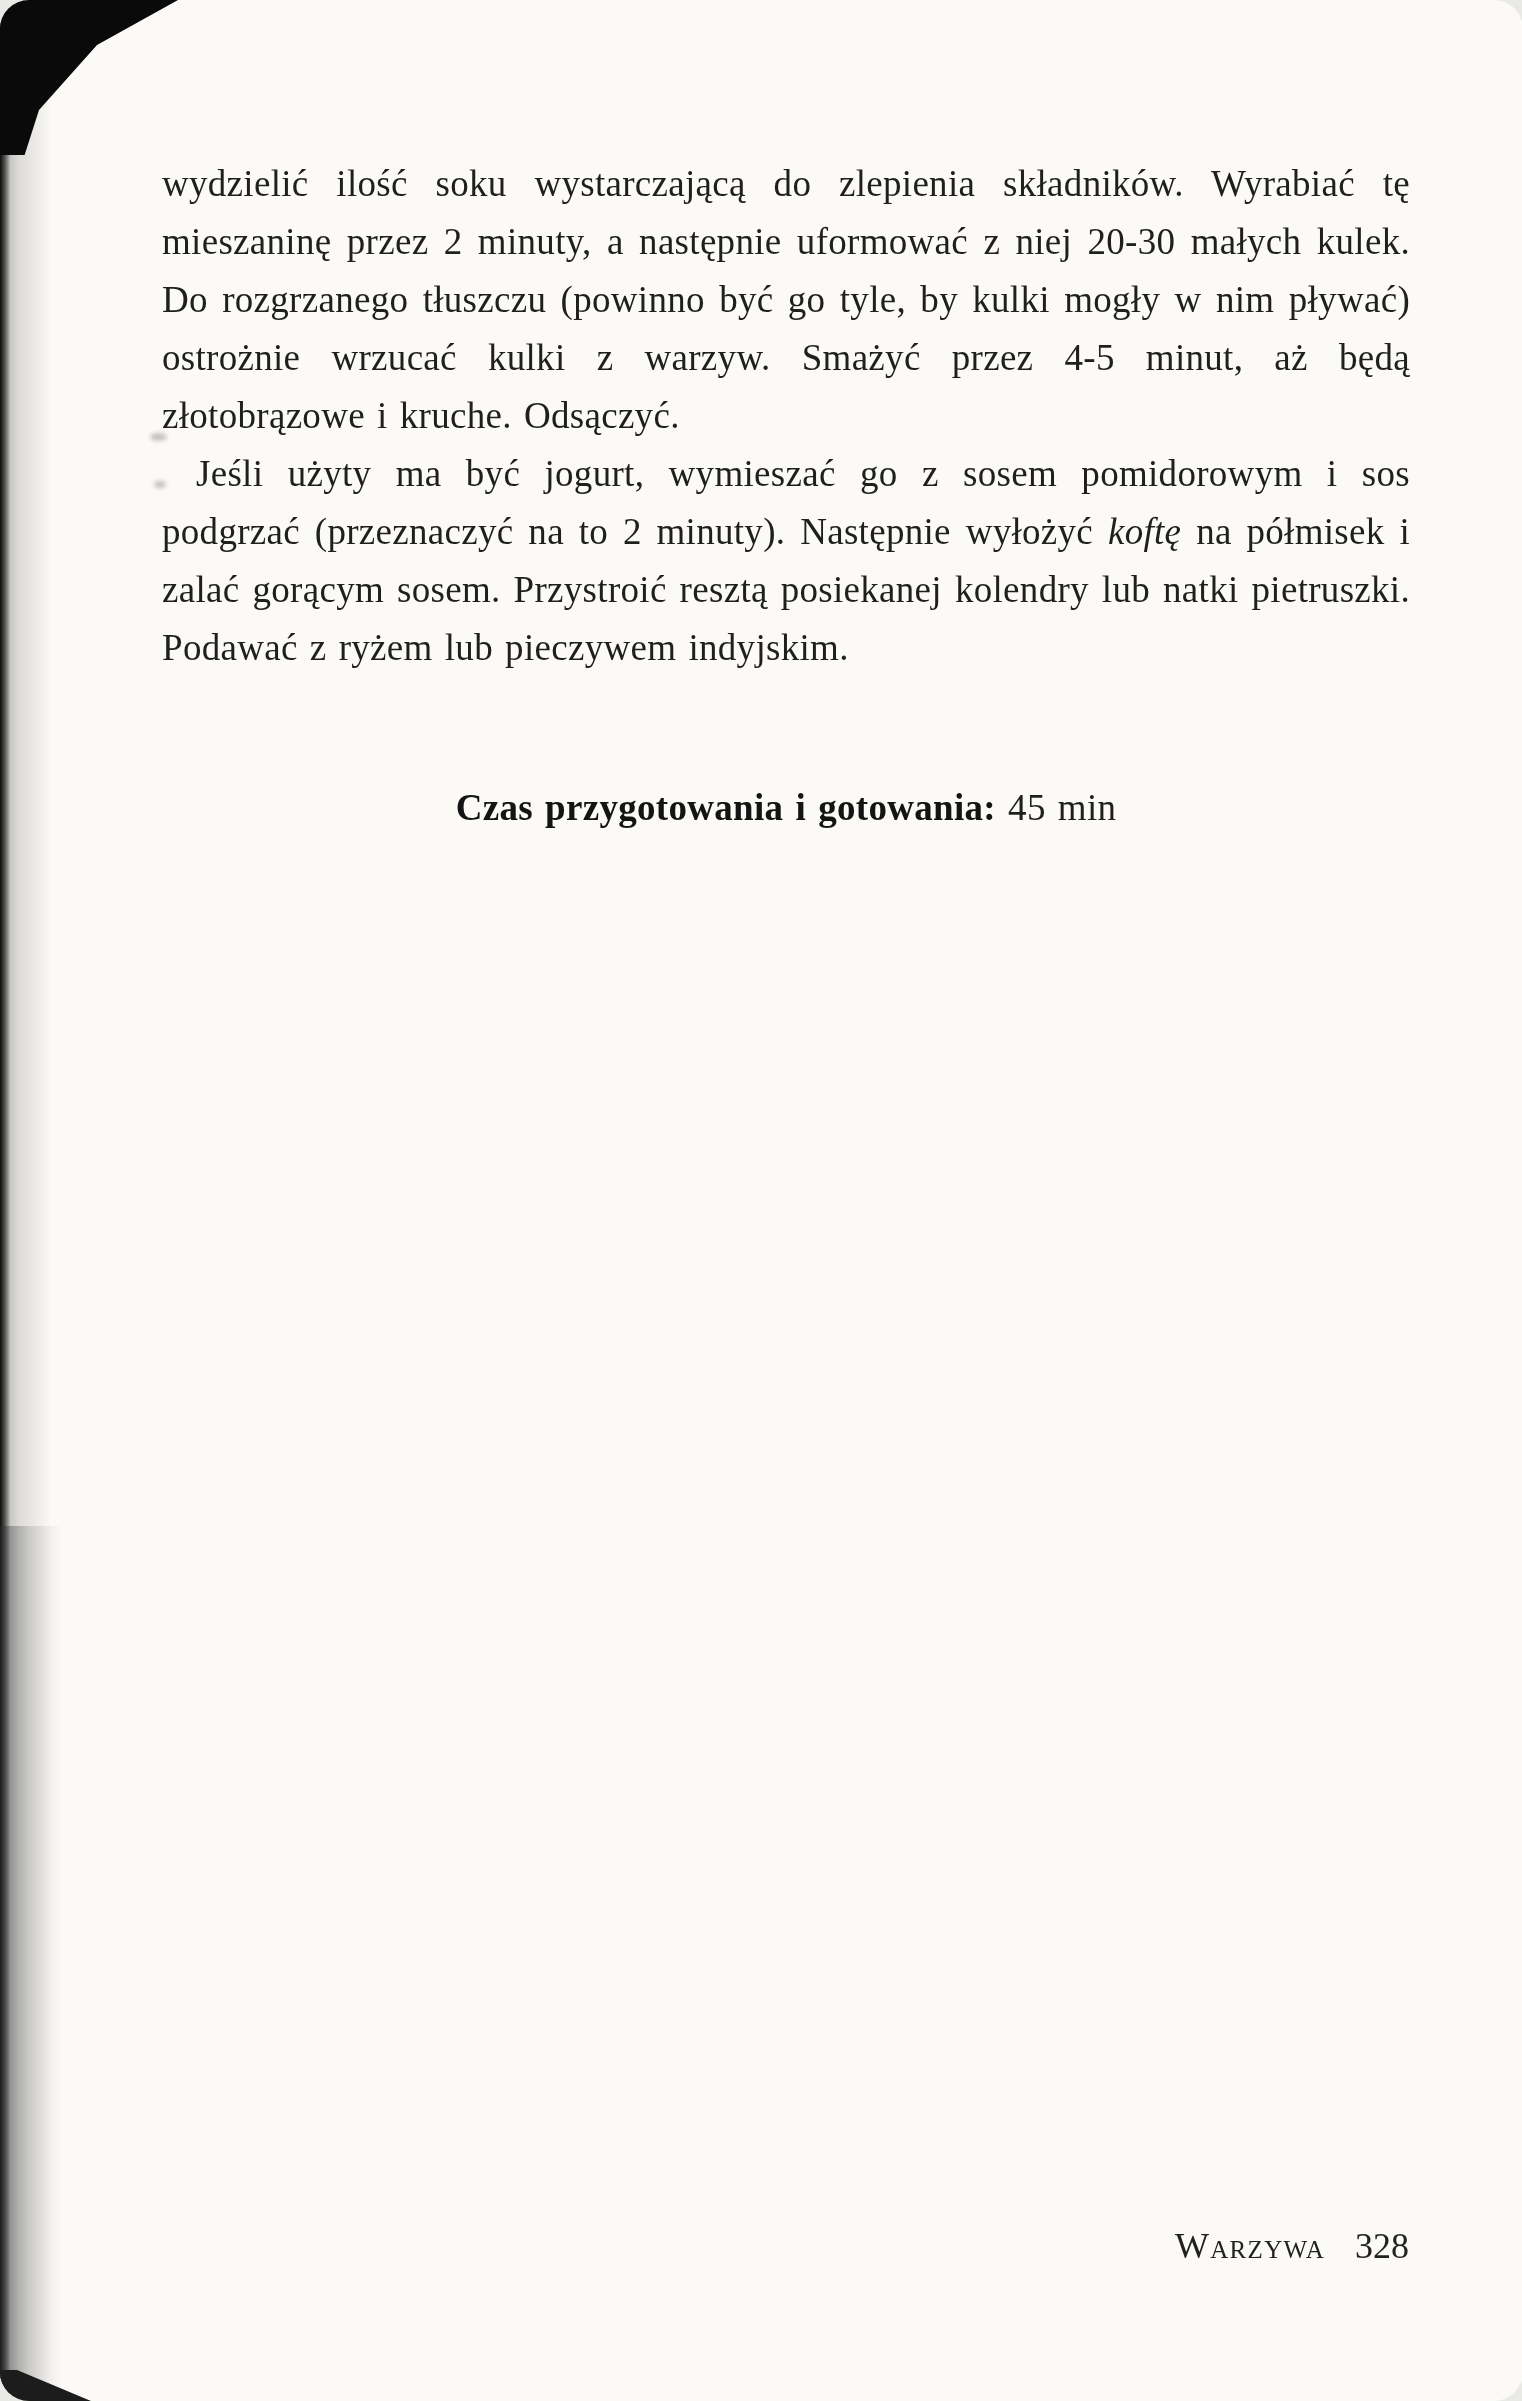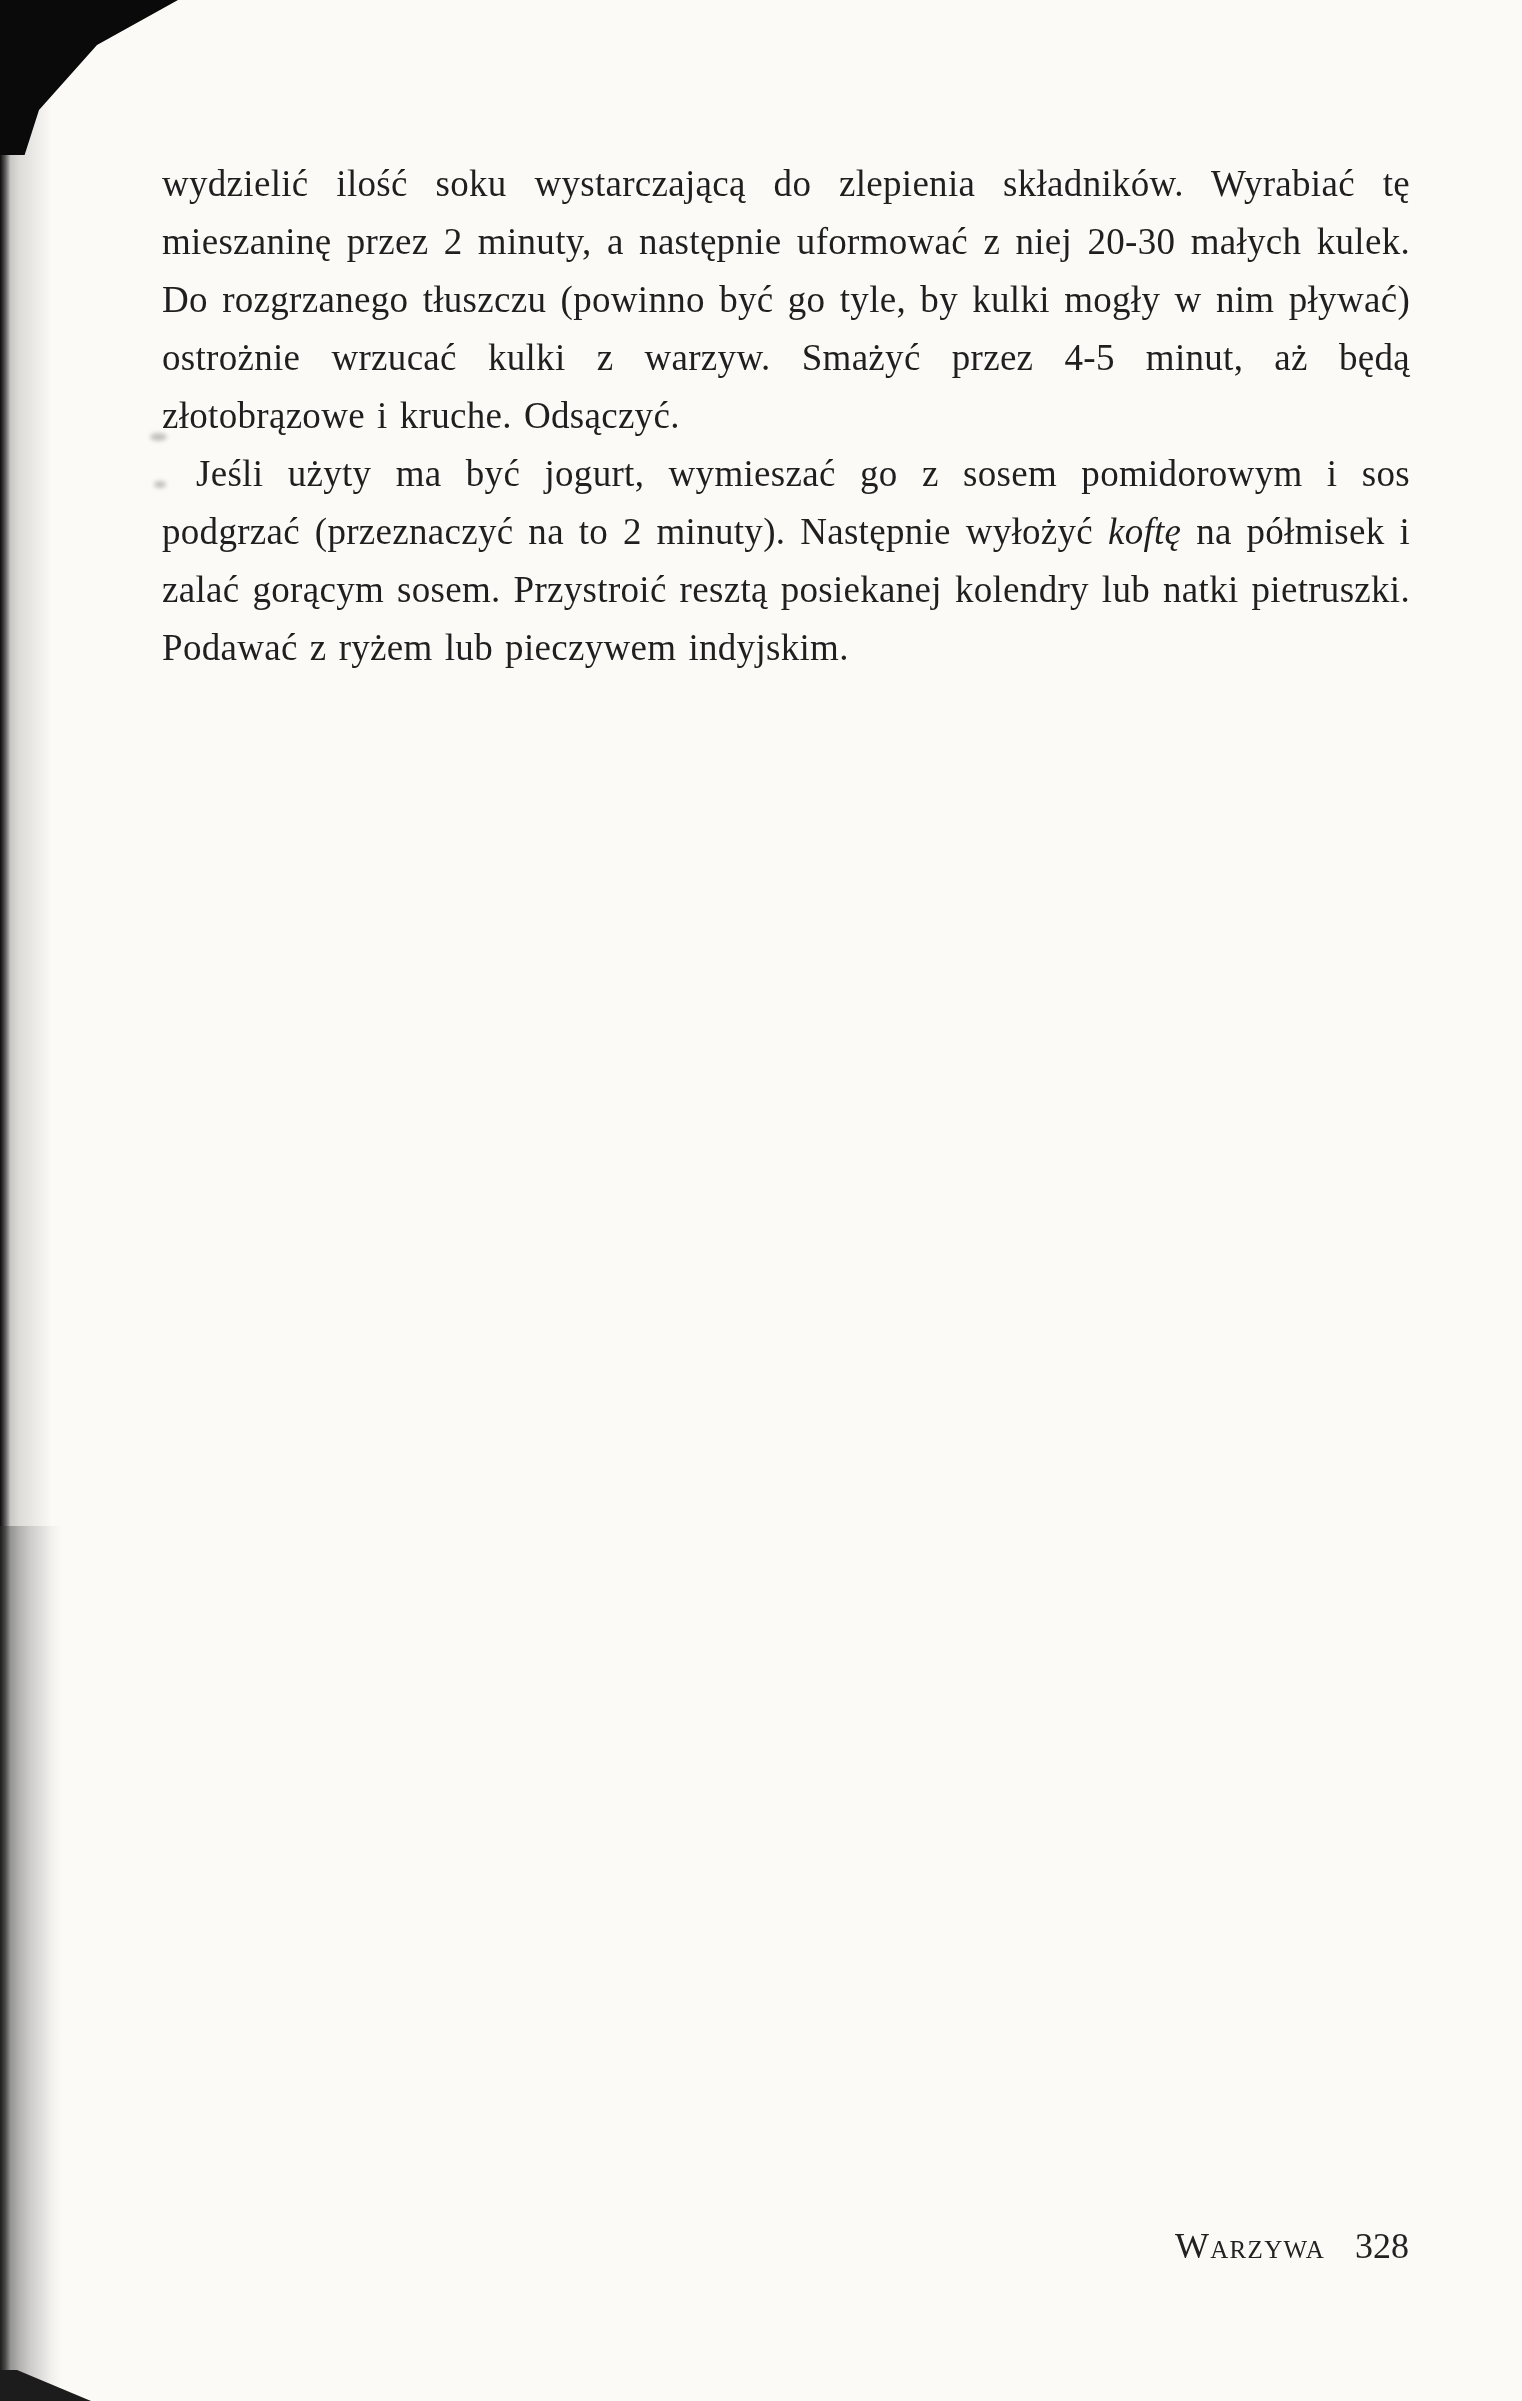--- a/index.html
+++ b/index.html
@@ -8,20 +8,21 @@
     background: #e9e9e6;
   }
   .scan {
     position: relative;
     width: 1523px;
     height: 2401px;
     background: #fbfaf7;
     overflow: hidden;
     font-family: "Liberation Serif", serif;
     color: #1f1f1f;
+    border-radius: 29px;
   }
 
   
   .edge-soft {
     position: absolute; left: 0; top: 0;
     width: 52px; height: 100%;
     background: linear-gradient(90deg, rgba(0,0,0,0.30) 0px, rgba(0,0,0,0.12) 19.4px, rgba(0,0,0,0.0) 52px);
   }
   .edge-line {
     position: absolute; left: 0; top: 0;
@@ -114,20 +115,21 @@
   <div class="wedge-bl"></div>
   <div class="smudge s1"></div>
   <div class="smudge s2"></div>
 
   <div class="content">
 
     <p class="para p1">wydzielić ilość soku wystarczającą do zlepienia składników. Wyrabiać tę mieszaninę przez 2 minuty, a następnie uformować z niej 20-30 małych kulek. Do rozgrzanego tłuszczu (powinno być go tyle, by kulki mogły w nim pływać) ostrożnie wrzucać kulki z warzyw. Smażyć przez 4-5 minut, aż będą złotobrązowe i kruche. Odsączyć.</p>
 
     <p class="para p2"><span>Jeśli użyty ma być jogurt, wymieszać go z sosem pomidorowym i sos podgrzać (przeznaczyć na to 2 minuty). Następnie wyłożyć </span><span class="it">koftę</span><span> na półmisek i zalać gorącym sosem. Przystroić resztą posiekanej kolendry lub natki pietruszki. Podawać z ryżem lub pieczywem indyjskim.</span></p>
 
+    <p class="time"><b>Czas przygotowania i gotowania:</b> <span>45 min</span></p>
 
   </div>
 
   <div class="footer">
     <span class="sc">Warzywa</span>
     <span class="num">328</span>
   </div>
 
 </div>
 

